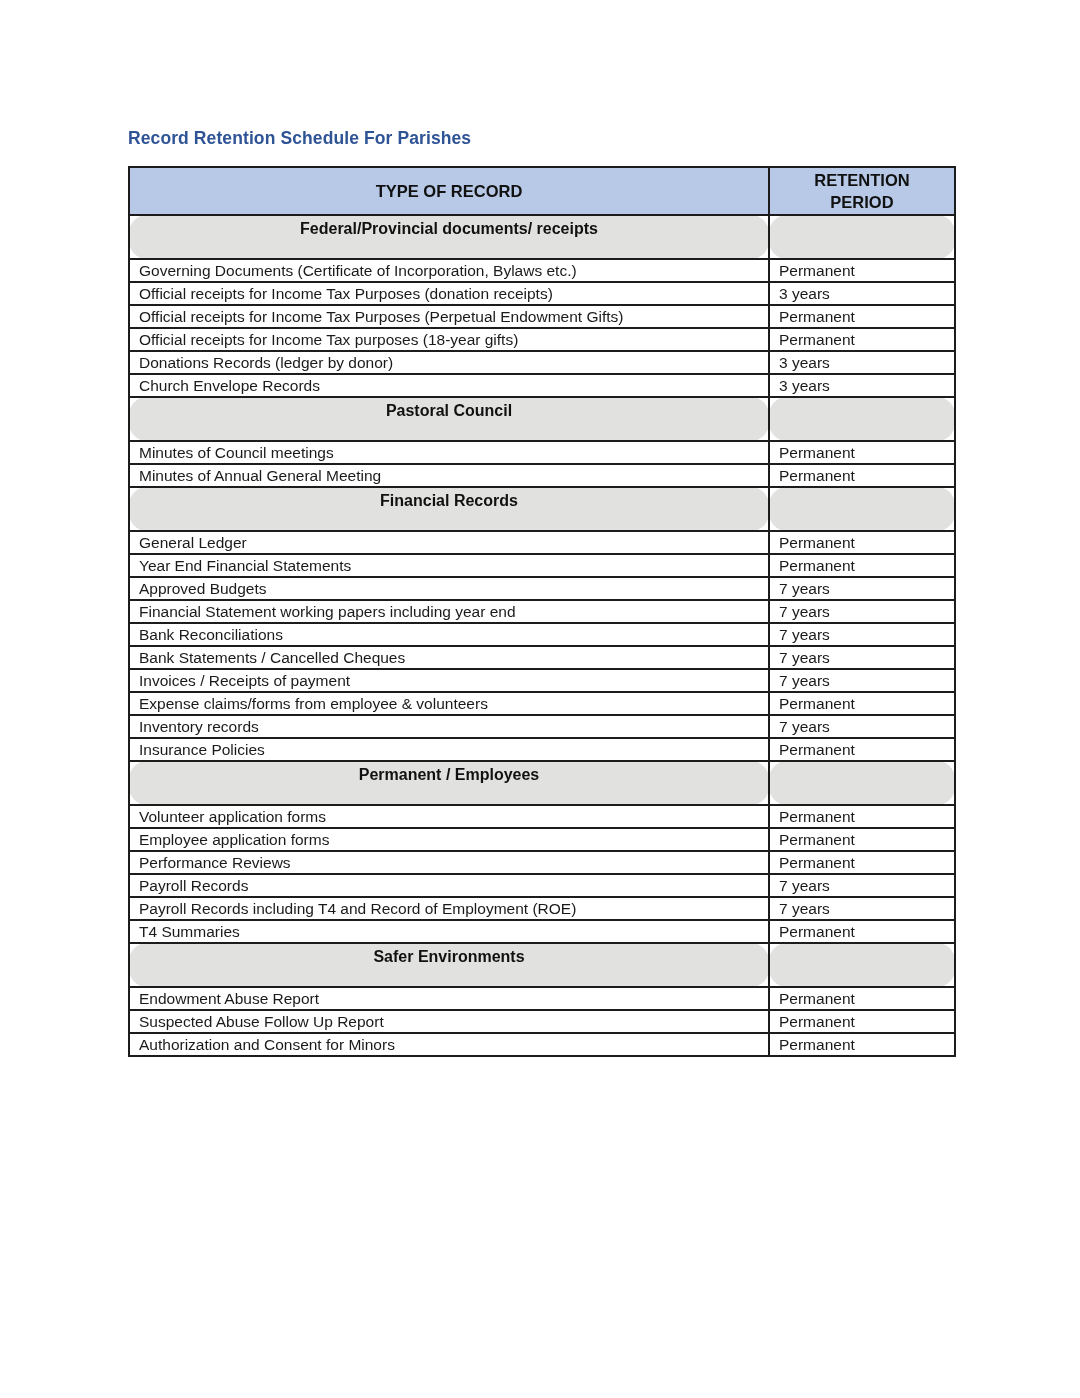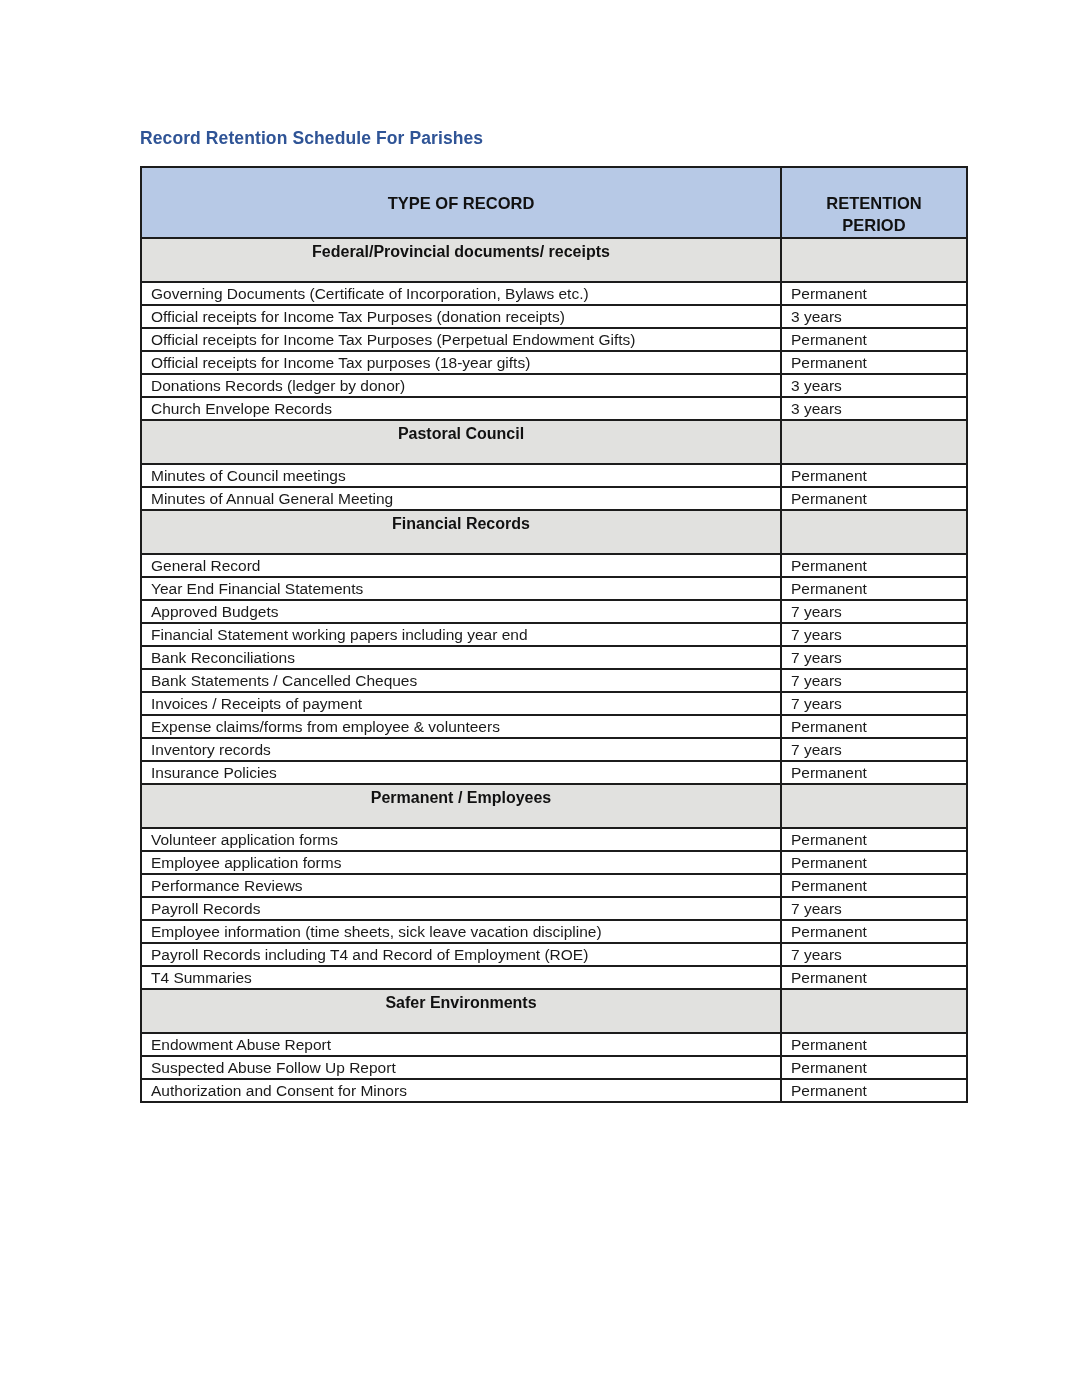--- a/index.html
+++ b/index.html
@@ -10,21 +10,21 @@
   body {
     width: 1080px;
     height: 1398px;
     font-family: "Liberation Sans", sans-serif;
     color: #1a1a1a;
     position: relative;
     overflow: hidden;
   }
   .page {
     position: absolute;
-    left: 140px;
+    left: 128px;
     top: 128px;
     width: 828px;
   }
   .doc-title {
     font-size: 17.5px;
     font-weight: bold;
     color: #2f5496;
     margin: 0 0 17px 0;
     letter-spacing: 0.1px;
   }
@@ -48,27 +48,27 @@
     text-align: center;
     vertical-align: middle;
     height: 48px;
     padding: 1px 4px;
     line-height: 22px;
     color: #111111;
   }
   .th-period-wrap {
     display: inline-block;
     max-width: 112px;
-    margin-top: 23px;
   }
   
   .row-section td {
     background: #e1e1df;
     height: 44px;
     vertical-align: top;
+    border-radius: 18px;
   }
   .cell-section-label {
     font-weight: bold;
     font-size: 16px;
     text-align: center;
     padding: 4px 4px 0 4px;
     color: #111111;
   }
   
   .row-data td {
@@ -139,21 +139,21 @@
         </tr>
         <tr class="row-data">
           <td class="cell-record">Minutes of Annual General Meeting</td>
           <td class="cell-period">Permanent</td>
         </tr>
         <tr class="row-section">
           <td class="cell-section-label">Financial Records</td>
           <td class="cell-section-empty"></td>
         </tr>
         <tr class="row-data">
-          <td class="cell-record">General Record</td>
+          <td class="cell-record">General Ledger</td>
           <td class="cell-period">Permanent</td>
         </tr>
         <tr class="row-data">
           <td class="cell-record">Year End Financial Statements</td>
           <td class="cell-period">Permanent</td>
         </tr>
         <tr class="row-data">
           <td class="cell-record">Approved Budgets</td>
           <td class="cell-period">7 years</td>
         </tr>
@@ -197,24 +197,20 @@
           <td class="cell-record">Employee application forms</td>
           <td class="cell-period">Permanent</td>
         </tr>
         <tr class="row-data">
           <td class="cell-record">Performance Reviews</td>
           <td class="cell-period">Permanent</td>
         </tr>
         <tr class="row-data">
           <td class="cell-record">Payroll Records</td>
           <td class="cell-period">7 years</td>
-        </tr>
-        <tr class="row-data">
-          <td class="cell-record">Employee information (time sheets, sick leave vacation discipline)</td>
-          <td class="cell-period">Permanent</td>
         </tr>
         <tr class="row-data">
           <td class="cell-record">Payroll Records including T4 and Record of Employment (ROE)</td>
           <td class="cell-period">7 years</td>
         </tr>
         <tr class="row-data">
           <td class="cell-record">T4 Summaries</td>
           <td class="cell-period">Permanent</td>
         </tr>
         <tr class="row-section">

